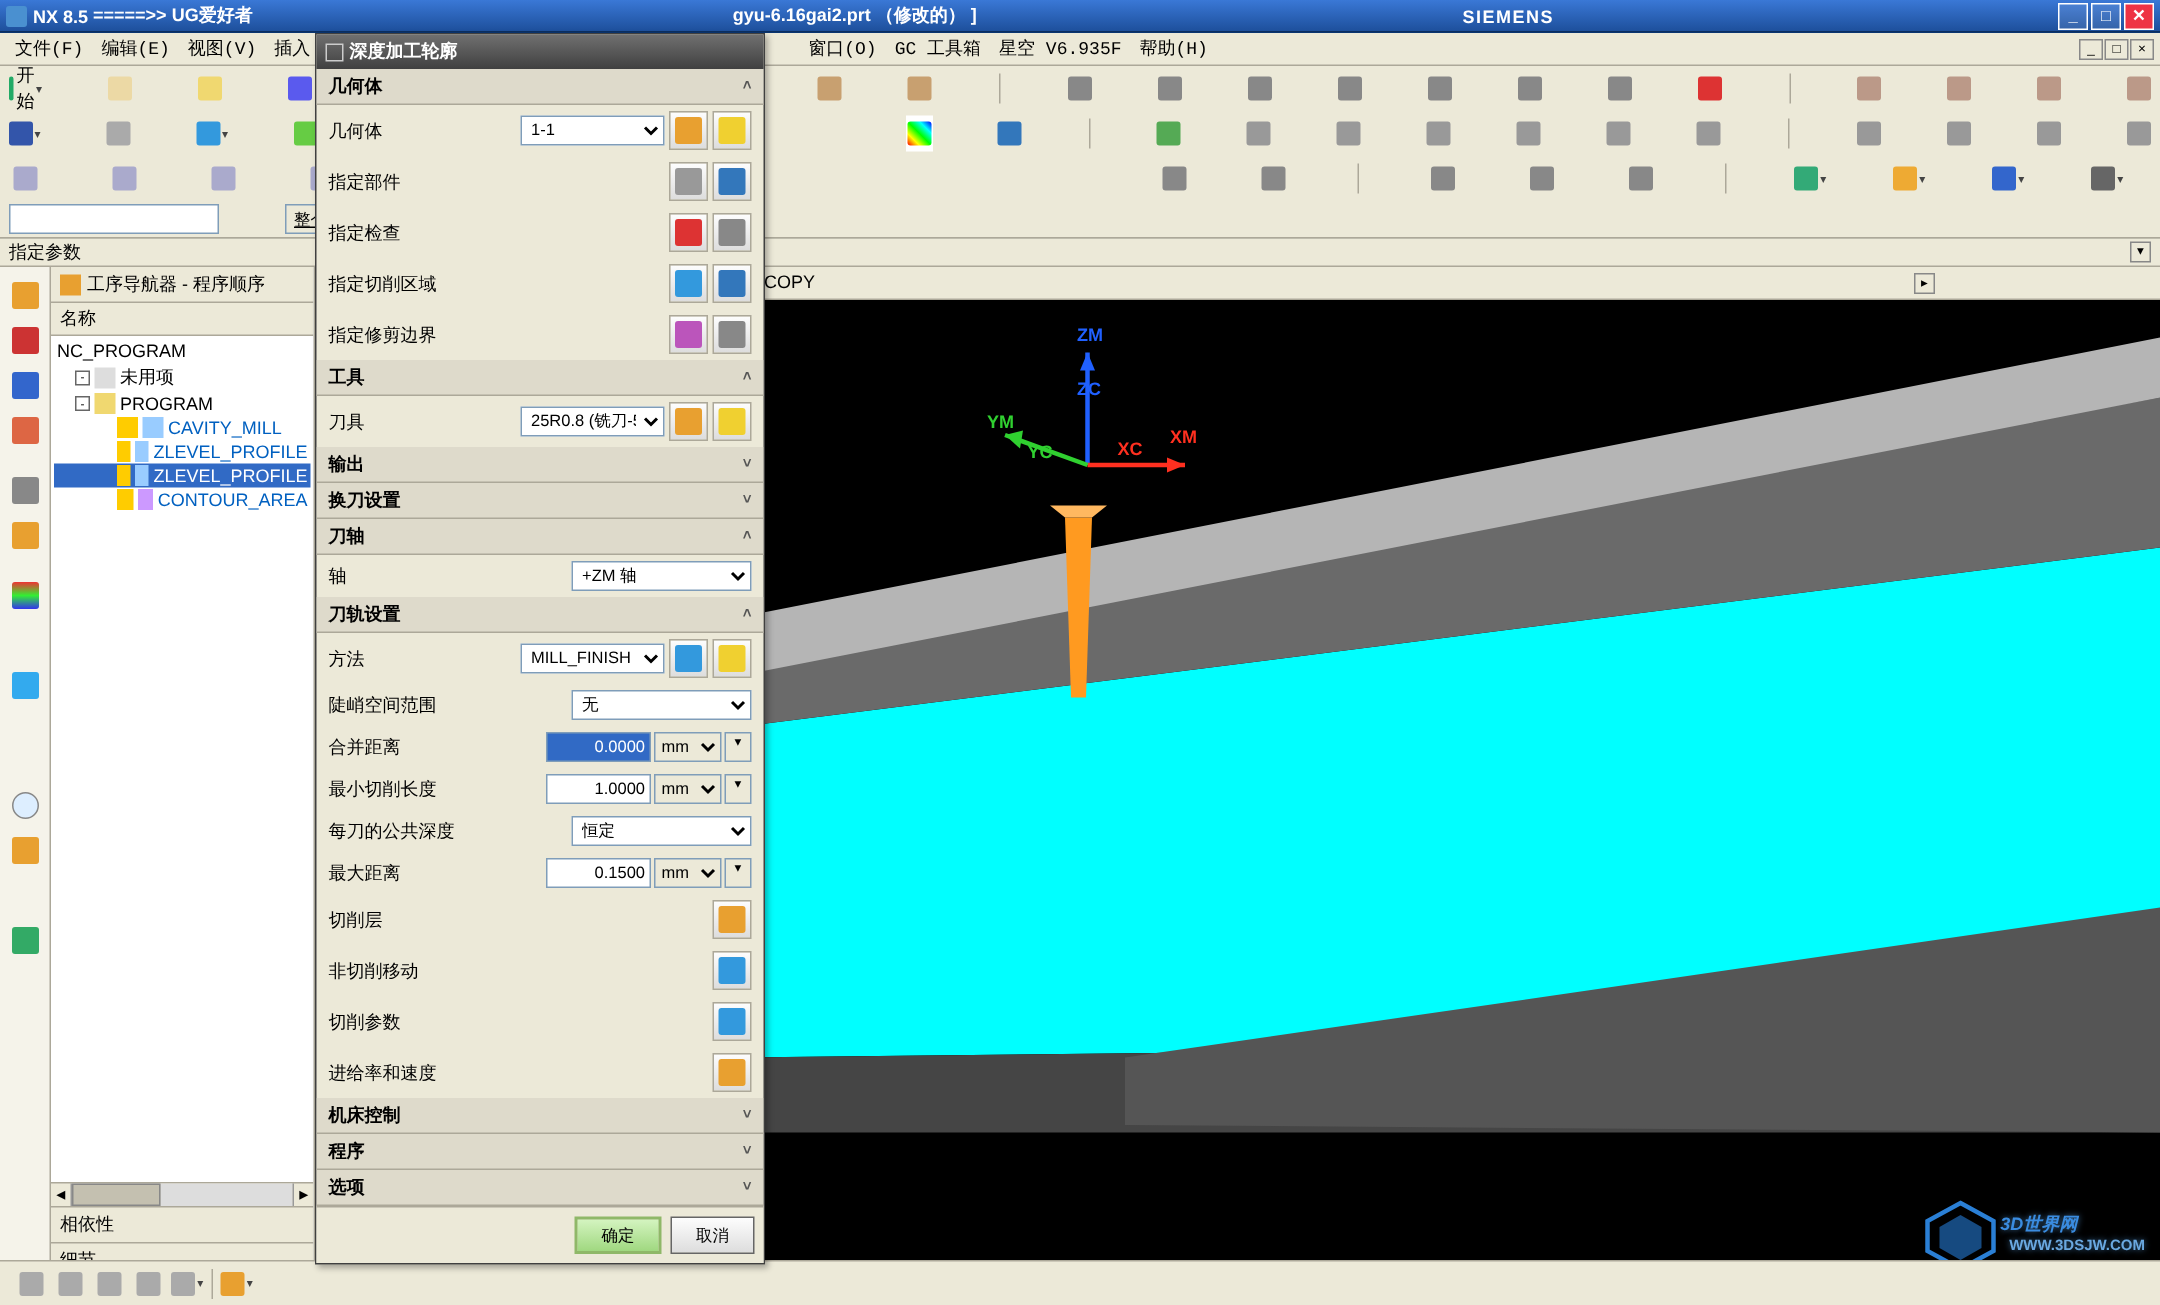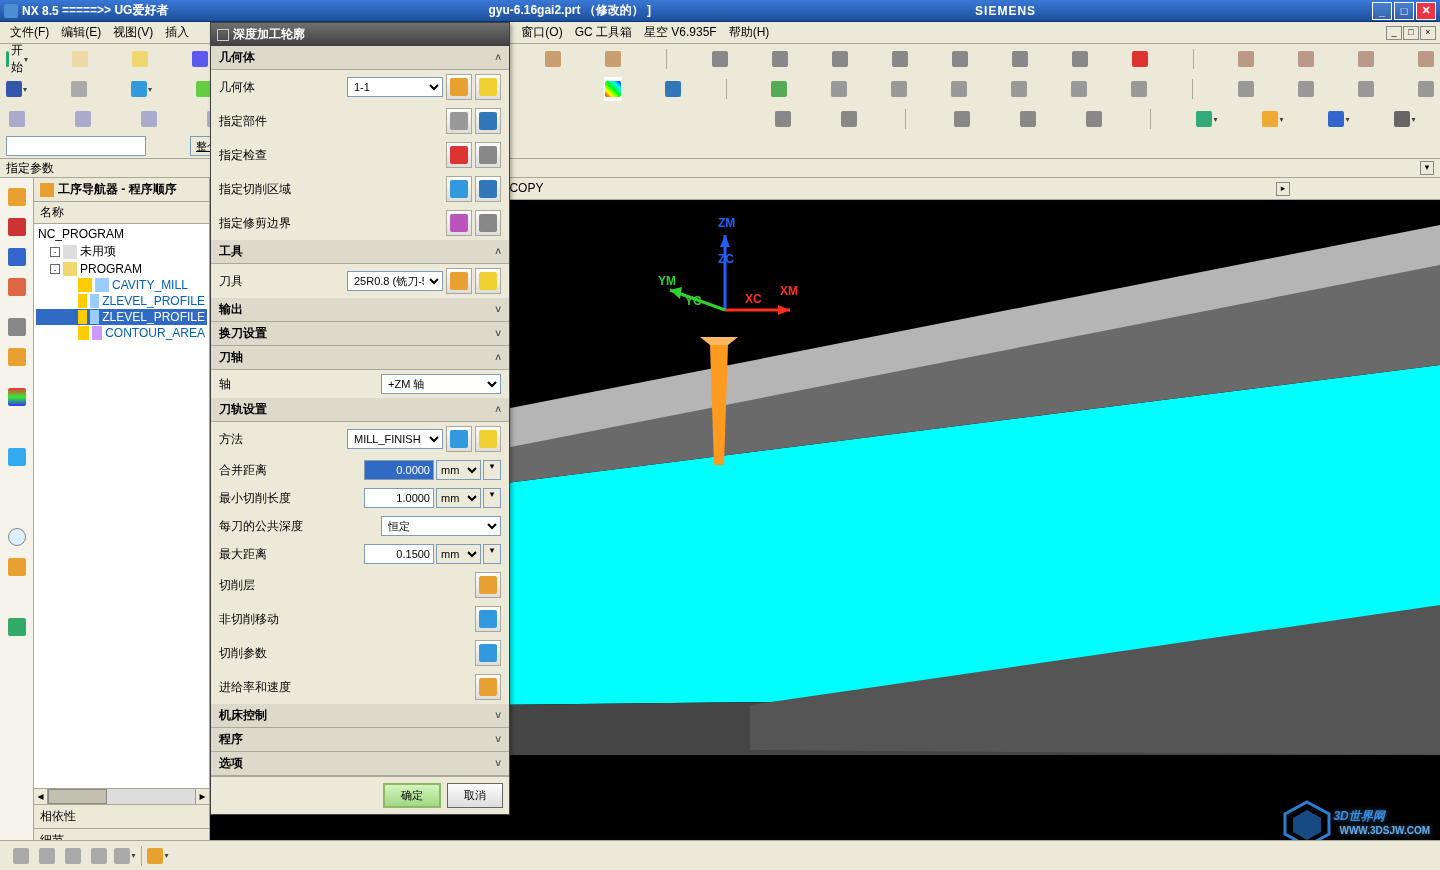--- a/index.html
+++ b/index.html
@@ -7,21 +7,21 @@
 
 
 .titlebar { height: 22px; background: linear-gradient(#3a78d6, #1d4f9b); color: #fff; display: flex; align-items: center; padding: 0 4px; font-weight: bold; border-bottom: 1px solid #0a3570; justify-content: center; }
 .titlebar .nx-icon { width: 14px; height: 14px; background: #4a90d0; display:inline-block; margin-right: 4px; border-radius:2px; }
 .window-controls { margin-left: auto; display: flex; gap: 2px; }
 .wc { width: 20px; height: 18px; border: 1px solid #fff; display:inline-flex; align-items:center; justify-content:center; font-size:11px; color:#fff; background: rgba(255,255,255,0.1); }
 .wc.close { background: #e34; }
 
 
 .menubar { height: 22px; background: #ece9d8; display: flex; align-items: center; padding: 0 4px; border-bottom: 1px solid #aca899; }
-.menubar span { padding: 1px 6px; cursor: pointer; }
+.menubar span { padding: 1px 6px; cursor: pointer; font-family: Liberation Mono, monospace; }
 .mdi-controls { margin-left: auto; display: flex; }
 .mdi-controls .mc { width: 16px; height: 14px; border: 1px solid #888; background: #ece9d8; margin-left: 1px; font-size:9px; text-align:center; }
 
 
 .toolbars { background: #ece9d8; border-bottom: 1px solid #aca899; }
 .toolbar-row { display:flex; align-items:center; padding: 2px 4px; gap: 40px; }
 .tool-btn { width: 24px; height: 24px; margin: 1px; border: 1px solid transparent; display:inline-flex; align-items:center; justify-content:center; }
 .tool-btn .ic { width: 16px; height: 16px; border-radius:2px; }
 .sep { width:1px; height:20px; background:#aca899; margin:0 3px; }
 .tool-btn.dd::after { content:"▾"; font-size:8px; margin-left:1px; color:#444;}
@@ -31,21 +31,21 @@
 .tool-combo.btn { width:auto; background:#ece9d8; padding:0 2px; text-align:center;text-decoration:underline; }
 
 
 .main { display:flex; height: calc(100% - 22px - 22px - 122px - 30px); position:relative;}
 .side-icons { width: 34px; background: #f5f3ea; border-right: 1px solid #aca899; display:flex; flex-direction:column; align-items:center; padding-top:4px;}
 .side-icons .si { width:24px; height:24px; margin:3px 0; border:1px solid transparent;}
 .side-icons .si .ic{width:18px;height:18px;margin:2px;border-radius:2px;}
 
 
 .op-nav { width: 176px; background:#fff; border-right:1px solid #aca899; display:flex; flex-direction:column; overflow:hidden;}
-.op-nav-title { background:#ece9d8; padding:3px 6px; border-bottom:1px solid #aca899; font-weight:bold; display:flex; align-items:center; }
+.op-nav-title { background:#ece9d8; padding:3px 6px; border-bottom:1px solid #aca899; font-weight:normal; display:flex; align-items:center; }
 .op-nav-title .gear{width:14px;height:14px;background:#e8a030;margin-right:4px;}
 .op-nav-head { background:#ece9d8; padding:2px 6px; border-bottom:1px solid #aca899; }
 .op-nav-tree{flex:1; overflow:auto; padding:2px;}
 .tree-item{padding:1px 2px; white-space:nowrap; display:flex; align-items:center;}
 .tree-item .bx{width:10px;height:10px;border:1px solid #666;display:inline-flex;align-items:center;justify-content:center;font-size:8px;margin-right:3px;}
 .tree-item .ico{width:14px;height:14px;display:inline-block;margin-right:3px;}
 .tree-item.sel { background:#316ac5; color:#fff;}
 .op-nav-foot .sec{padding:3px 6px; background:#ece9d8;border-top:1px solid #aca899;}
 .op-nav .hscroll{height:16px;background:#ece9d8;border-top:1px solid #aca899;display:flex;}
 
@@ -588,20 +588,24 @@
         <label>方法</label>
       <select class="combo" style="width:96px"><option>MILL_FINISH</option></select>
       <div class="sqbtn">
           <span class="ic" style="background:#39d"></span>
         </div>
       <div class="sqbtn">
           <span class="ic" style="background:#f0d030"></span>
         </div>
     </div>
     <div class="dlg-row">
+        <label>陡峭空间范围</label>
+      <select class="combo" style="width:120px"><option>无</option></select>
+    </div>
+    <div class="dlg-row">
         <label>合并距离</label>
       <input class="num sel" style="width: 70px; margin-left: auto;" value="0.0000">
       <select class="unit"><option>mm</option></select>
       <div class="ddsmall">▾</div>
     </div>
     <div class="dlg-row">
         <label>最小切削长度</label>
       <input class="num" style="width: 70px; margin-left: auto;" value="1.0000">
       <select class="unit"><option>mm</option></select>
       <div class="ddsmall">▾</div>

